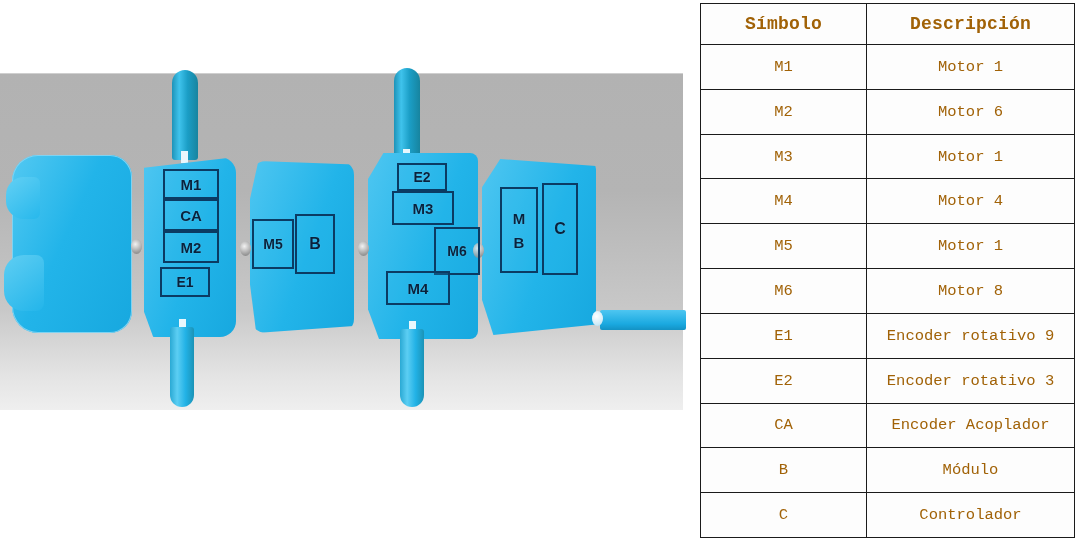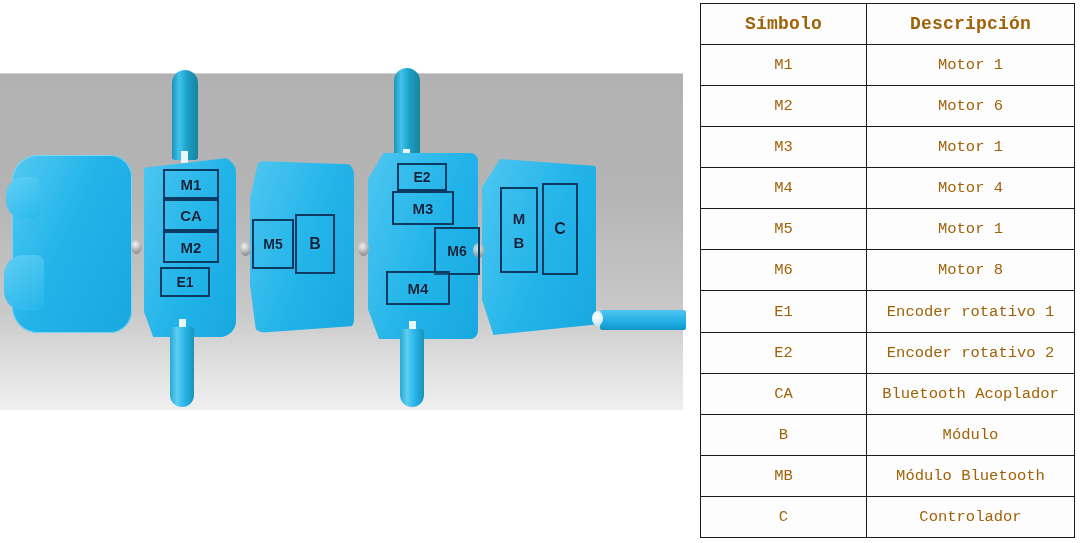--- a/index.html
+++ b/index.html
@@ -217,38 +217,34 @@
         <tr>
           <td class="col-sym">M5</td>
           <td class="col-desc">Motor 1</td>
         </tr>
         <tr>
           <td class="col-sym">M6</td>
           <td class="col-desc">Motor 8</td>
         </tr>
         <tr>
           <td class="col-sym">E1</td>
-          <td class="col-desc">Encoder rotativo 1</td>
+          <td class="col-desc">Encoder rotativo 9</td>
         </tr>
         <tr>
           <td class="col-sym">E2</td>
-          <td class="col-desc">Encoder rotativo 2</td>
+          <td class="col-desc">Encoder rotativo 3</td>
         </tr>
         <tr>
           <td class="col-sym">CA</td>
-          <td class="col-desc">Bluetooth Acoplador</td>
+          <td class="col-desc">Encoder Acoplador</td>
         </tr>
         <tr>
           <td class="col-sym">B</td>
           <td class="col-desc">Módulo</td>
         </tr>
         <tr>
-          <td class="col-sym">MB</td>
-          <td class="col-desc">Módulo Bluetooth</td>
-        </tr>
-        <tr>
           <td class="col-sym">C</td>
           <td class="col-desc">Controlador</td>
         </tr>
       </tbody>
   </table>
 
 </div>
 
 </body></html>

